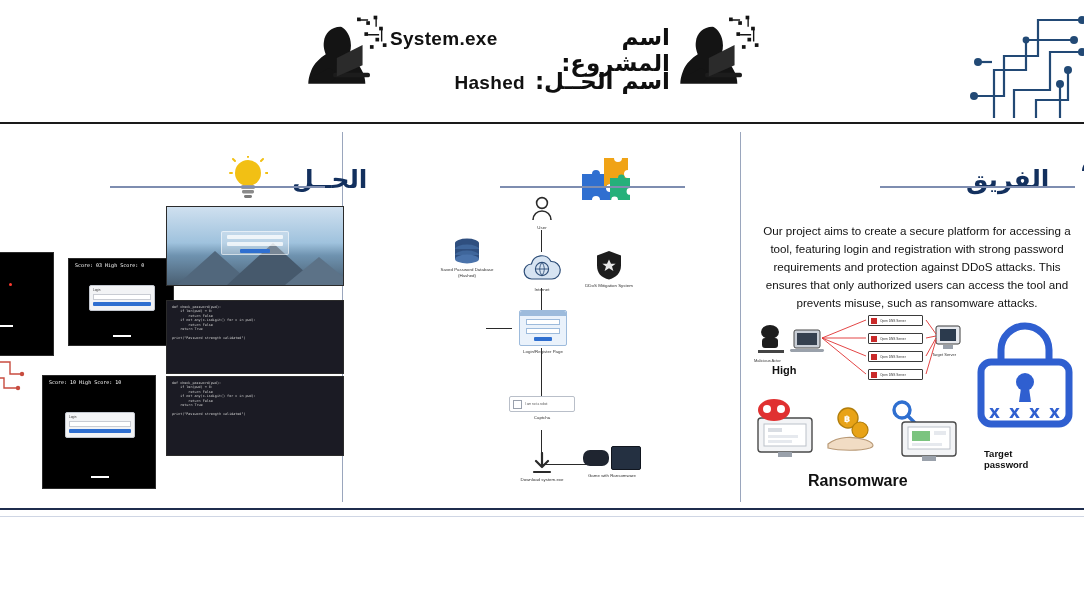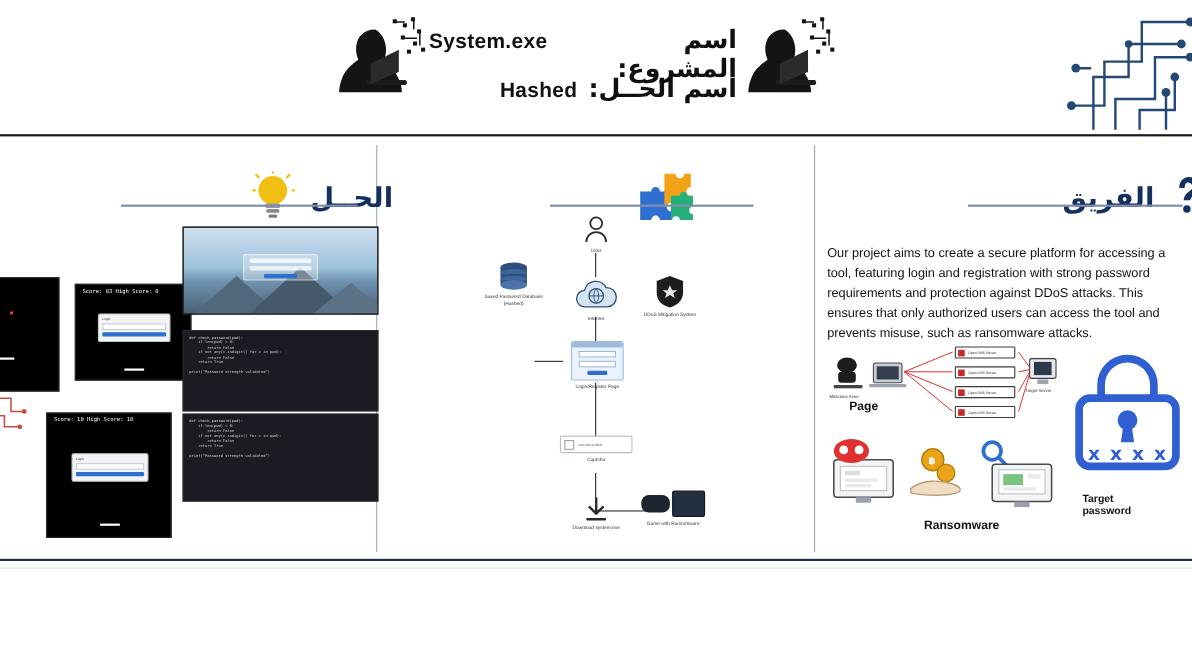--- a/index.html
+++ b/index.html
@@ -32,21 +32,21 @@
   
   .rule-top{position:absolute;left:0;top:122px;width:1084px;height:2px;background:#1a1a1a;}
   .rule-bottom{position:absolute;left:0;top:508px;width:1084px;height:2px;background:#1f2d4d;}
   .rule-bottom2{position:absolute;left:0;top:516px;width:1084px;height:1px;background:#cfd6e4;}
 
   .vdiv{position:absolute;top:132px;width:1px;height:370px;background:#9aa6bd;}
   .vdiv.v1{left:342px;}
   .vdiv.v2{left:740px;}
 
   
-  .sec-head{position:absolute;display:flex;align-items:center;gap:14px;}
+  .sec-head{position:absolute;display:flex;align-items:center;gap:24px;}
   .sec-title{
     font-family:"DejaVu Sans", sans-serif;
     font-size:25px;font-weight:bold;color:#13305e;direction:rtl;letter-spacing:1px;
   }
   .sec-underline{position:absolute;height:2px;background:#7e8db0;}
 
   .head-solution{left:228px;top:156px;}
   .ul-solution{left:110px;top:186px;width:215px;}
   .head-method{left:578px;top:156px;}
   .ul-method{left:500px;top:186px;width:185px;}
@@ -100,27 +100,28 @@
   .capbox .cb{width:7px;height:7px;border:1px solid #9aa1ad;background:#fff;}
   .capbox .cl{font-size:3.2px;color:#555;}
   .gamepad{width:26px;height:16px;background:#1f2530;border-radius:7px;}
   .monitor{width:28px;height:22px;background:#243041;border:1px solid #11161f;border-radius:2px;}
 
   
   .para{
     position:absolute;left:752px;top:222px;width:330px;
     font-size:11.6px;line-height:18px;color:#111;
     font-family:"Liberation Sans",sans-serif;
+    text-align:center;
   }
   .ddos{position:absolute;left:750px;top:312px;width:220px;height:78px;}
   .ddos-cap{position:absolute;left:772px;top:364px;font-size:11px;font-weight:bold;color:#111;}
   .lockimg{position:absolute;left:965px;top:318px;width:120px;height:112px;}
   .lock-cap{position:absolute;left:984px;top:448px;font-size:9.5px;font-weight:bold;color:#111;}
   .ransom{position:absolute;left:752px;top:396px;width:220px;height:72px;}
-  .ransom-cap{position:absolute;left:840px;top:472px;font-size:11px;font-weight:bold;color:#111;}
+  .ransom-cap{position:absolute;left:808px;top:472px;font-size:16px;font-weight:bold;color:#111;}
 
   .srv{position:absolute;width:42px;height:9px;border:1px solid #3b3b3b;border-radius:1px;background:#fff;font-size:3.2px;color:#333;display:flex;align-items:center;padding-left:11px;}
   .srv .sq{position:absolute;left:2px;top:1.5px;width:6px;height:6px;background:#c92a2a;}
 
   
   .footer{position:absolute;left:0;top:517px;width:1084px;height:92px;background:#fff;}
 
   .circuit-left{position:absolute;left:-4px;top:352px;width:42px;height:42px;opacity:.9;}
 </style>
 </head>
@@ -428,21 +429,21 @@
       </div>
     <div class="srv" style="left:118px;top:39px;">
         <span class="sq"></span>
         <span>Open DNS Server</span>
       </div>
     <div class="srv" style="left:118px;top:57px;">
         <span class="sq"></span>
         <span>Open DNS Server</span>
       </div>
   </div>
-  <div class="ddos-cap">Page</div>
+  <div class="ddos-cap">High</div>
 
   <svg class="lockimg" viewBox="0 0 120 112">
     <path d="M36 44V32a24 24 0 0148 0v12" fill="none" stroke="#2f5fd0" stroke-width="7"></path>
     <rect x="16" y="44" width="88" height="62" rx="10" fill="none" stroke="#2f5fd0" stroke-width="7"></rect>
     <circle cx="60" cy="64" r="9" fill="#2f5fd0"></circle>
     <path d="M56 70h8l2 14h-12z" fill="#2f5fd0"></path>
     <g fill="#2f5fd0" font-family="DejaVu Sans, sans-serif" font-size="17" font-weight="bold">
       <text x="24" y="100">x</text>
         <text x="44" y="100">x</text>
         <text x="64" y="100">x</text>

